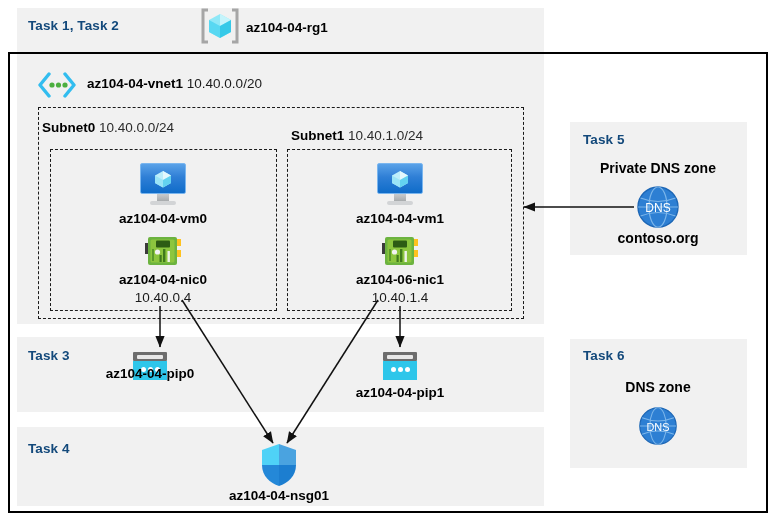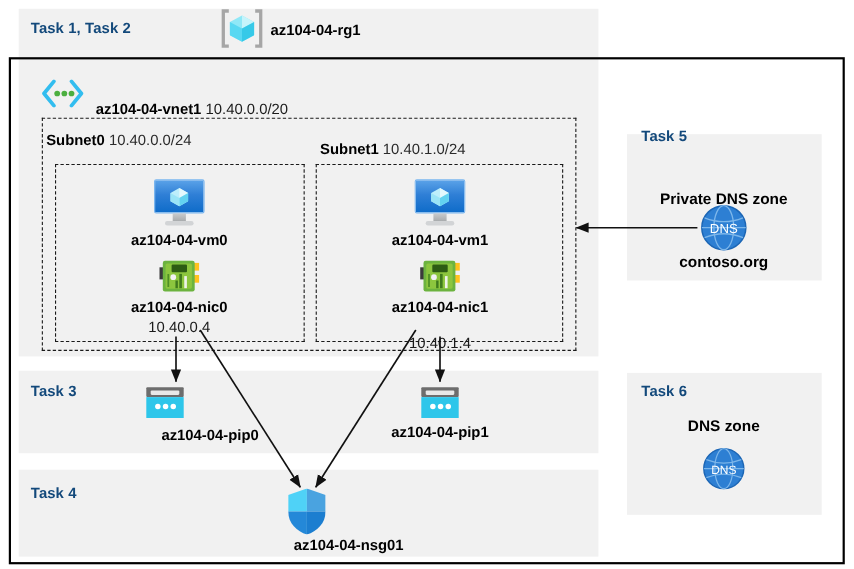--- a/index.html
+++ b/index.html
@@ -132,21 +132,21 @@
 
   <div class="panel" style="left:570px; top:122px; width:177px; height:133px;"></div>
 
   <div class="panel" style="left:570px; top:339px; width:177px; height:129px;"></div>
 
   <div class="outer-border"></div>
 
   <div class="task-label" style="left:28px; top:18px;">Task 1, Task 2</div>
   <div class="task-label" style="left:28px; top:348px;">Task 3</div>
   <div class="task-label" style="left:28px; top:441px;text-align:center;">Task 4</div>
-  <div class="task-label" style="left:583px; top:116px;">Task 5</div>
+  <div class="task-label" style="left:583px; top:132px;">Task 5</div>
   <div class="task-label" style="left:583px; top:348px;">Task 6</div>
 
   <div class="icon rg-ico" style="left:198px; top:7px;">
     <svg width="44" height="38" viewBox="0 0 44 38">
       <path d="M10 3 L5 3 L5 35 L10 35" fill="none" stroke="#a6a6a6" stroke-width="3"></path>
       <path d="M34 3 L39 3 L39 35 L34 35" fill="none" stroke="#a6a6a6" stroke-width="3"></path>
       <polygon points="22,7 33,13 33,25 22,31 11,25 11,13" fill="#8fe8f7"></polygon>
       <polygon points="22,7 33,13 22,19" fill="#c5f4fb"></polygon>
       <polygon points="22,19 33,13 33,25 22,31" fill="#36c9e8"></polygon>
       <polygon points="22,19 11,13 11,25 22,31" fill="#58d8f2"></polygon>
@@ -156,21 +156,21 @@
 
   <div class="icon vnet-ico" style="left:37px; top:72px;">
     <svg width="40" height="26" viewBox="0 0 40 26">
       <path d="M12 2 L3 13 L12 24" fill="none" stroke="#32bdef" stroke-width="3.4" stroke-linecap="round" stroke-linejoin="round"></path>
       <path d="M28 2 L37 13 L28 24" fill="none" stroke="#32bdef" stroke-width="3.4" stroke-linecap="round" stroke-linejoin="round"></path>
       <circle cx="15" cy="13" r="2.6" fill="#4caf3f"></circle>
       <circle cx="21.5" cy="13" r="2.6" fill="#4caf3f"></circle>
       <circle cx="28" cy="13" r="2.6" fill="#4caf3f"></circle>
     </svg>
   </div>
-  <div class="lbl" style="left:87px; top:92px;">
+  <div class="lbl" style="left:87px; top:76px;">
     <span class="name-bold">az104-04-vnet1</span>
     <span class="name-reg"> 10.40.0.0/20</span>
   </div>
 
   <div class="dashed" style="left:38px; top:107px; width:486px; height:212px;"></div>
 
   <div class="lbl" style="left:42px; top:120px;">
     <span class="name-bold">Subnet0</span>
     <span class="name-reg sub-ip"> 10.40.0.0/24</span>
   </div>
@@ -236,32 +236,32 @@
       <rect x="5" y="2" width="29" height="28" rx="2" fill="#6cb33f"></rect>
       <rect x="7.5" y="4.5" width="24" height="23" rx="1.5" fill="#8cc63e"></rect>
       <rect x="13" y="5.5" width="14" height="7" rx="1" fill="#2d5c14"></rect>
       <circle cx="14.5" cy="17" r="2.6" fill="#f2f2f2"></circle>
       <rect x="20" y="14" width="2.4" height="13" fill="#3f7a1d"></rect>
       <rect x="24.5" y="16" width="2.4" height="11" fill="#eef3ea"></rect>
       <rect x="16.5" y="20" width="2.2" height="7" fill="#3f7a1d"></rect>
       <path d="M10 14 L10 26" stroke="#4e8f26" stroke-width="1.6" fill="none"></path>
     </svg>
   </div>
-  <div class="lbl name-bold center" style="left:400px; top:272px;">az104-04-nic1</div>
-  <div class="lbl name-reg center" style="left:400px; top:290px;margin-top:14px;">10.40.1.4</div>
+  <div class="lbl name-bold center" style="left:400px; top:272px;">az104-06-nic1</div>
+  <div class="lbl name-reg center" style="left:400px; top:290px;">10.40.1.4</div>
 
   <div class="icon pip-ico" style="left:133px; top:352px;">
     <div class="pip-top"></div>
       <div class="pip-topbar"></div>
       <div class="pip-body"></div>
     <div class="pip-dot" style="left:8px;"></div>
     <div class="pip-dot" style="left:15px;"></div>
     <div class="pip-dot" style="left:22px;"></div>
   </div>
-  <div class="lbl name-bold center" style="left:150px; top:388px;margin-left:41px;">az104-04-pip0</div>
+  <div class="lbl name-bold center" style="left:150px; top:366px;">az104-04-pip0</div>
 
   <div class="icon pip-ico" style="left:383px; top:352px;">
     <div class="pip-top"></div>
       <div class="pip-topbar"></div>
       <div class="pip-body"></div>
     <div class="pip-dot" style="left:8px;"></div>
     <div class="pip-dot" style="left:15px;"></div>
     <div class="pip-dot" style="left:22px;"></div>
   </div>
   <div class="lbl name-bold center" style="left:400px; top:385px;">az104-04-pip1</div>
@@ -274,23 +274,23 @@
         </clipPath>
       </defs>
       <g clip-path="url(#shieldclip)">
         <rect x="0" y="0" width="19" height="22" fill="#4fd2f7"></rect>
         <rect x="19" y="0" width="19" height="22" fill="#4aa3e0"></rect>
         <rect x="0" y="22" width="19" height="22" fill="#2488d8"></rect>
         <rect x="19" y="22" width="19" height="22" fill="#1c7ed0"></rect>
       </g>
     </svg>
   </div>
-  <div class="lbl name-bold center" style="left:279px; top:488px;margin-left:38px;">az104-04-nsg01</div>
-
-  <div class="lbl name-bold center" style="left:658px; top:172px; font-size:14px;">Private DNS zone</div>
+  <div class="lbl name-bold center" style="left:279px; top:488px;">az104-04-nsg01</div>
+
+  <div class="lbl name-bold center" style="left:658px; top:160px; font-size:14px;">Private DNS zone</div>
   <div class="icon dns-ico" style="left:636px; top:185px;">
     <svg width="44" height="44" viewBox="0 0 44 44">
       <circle cx="22" cy="22" r="20" fill="#2d7fd3"></circle>
       <circle cx="22" cy="22" r="20" fill="none" stroke="#1c66b5" stroke-width="1.4"></circle>
       <ellipse cx="22" cy="22" rx="9" ry="20" fill="none" stroke="#7cb6ea" stroke-width="1.2"></ellipse>
       <line x1="2" y1="22" x2="42" y2="22" stroke="#7cb6ea" stroke-width="1.2"></line>
       <path d="M4.5 13 Q22 20 39.5 13" fill="none" stroke="#7cb6ea" stroke-width="1.2"></path>
       <path d="M4.5 31 Q22 24 39.5 31" fill="none" stroke="#7cb6ea" stroke-width="1.2"></path>
       <text x="22" y="27" text-anchor="middle" font-family="Liberation Sans, sans-serif" font-size="12" fill="#ffffff">DNS</text>
     </svg>

